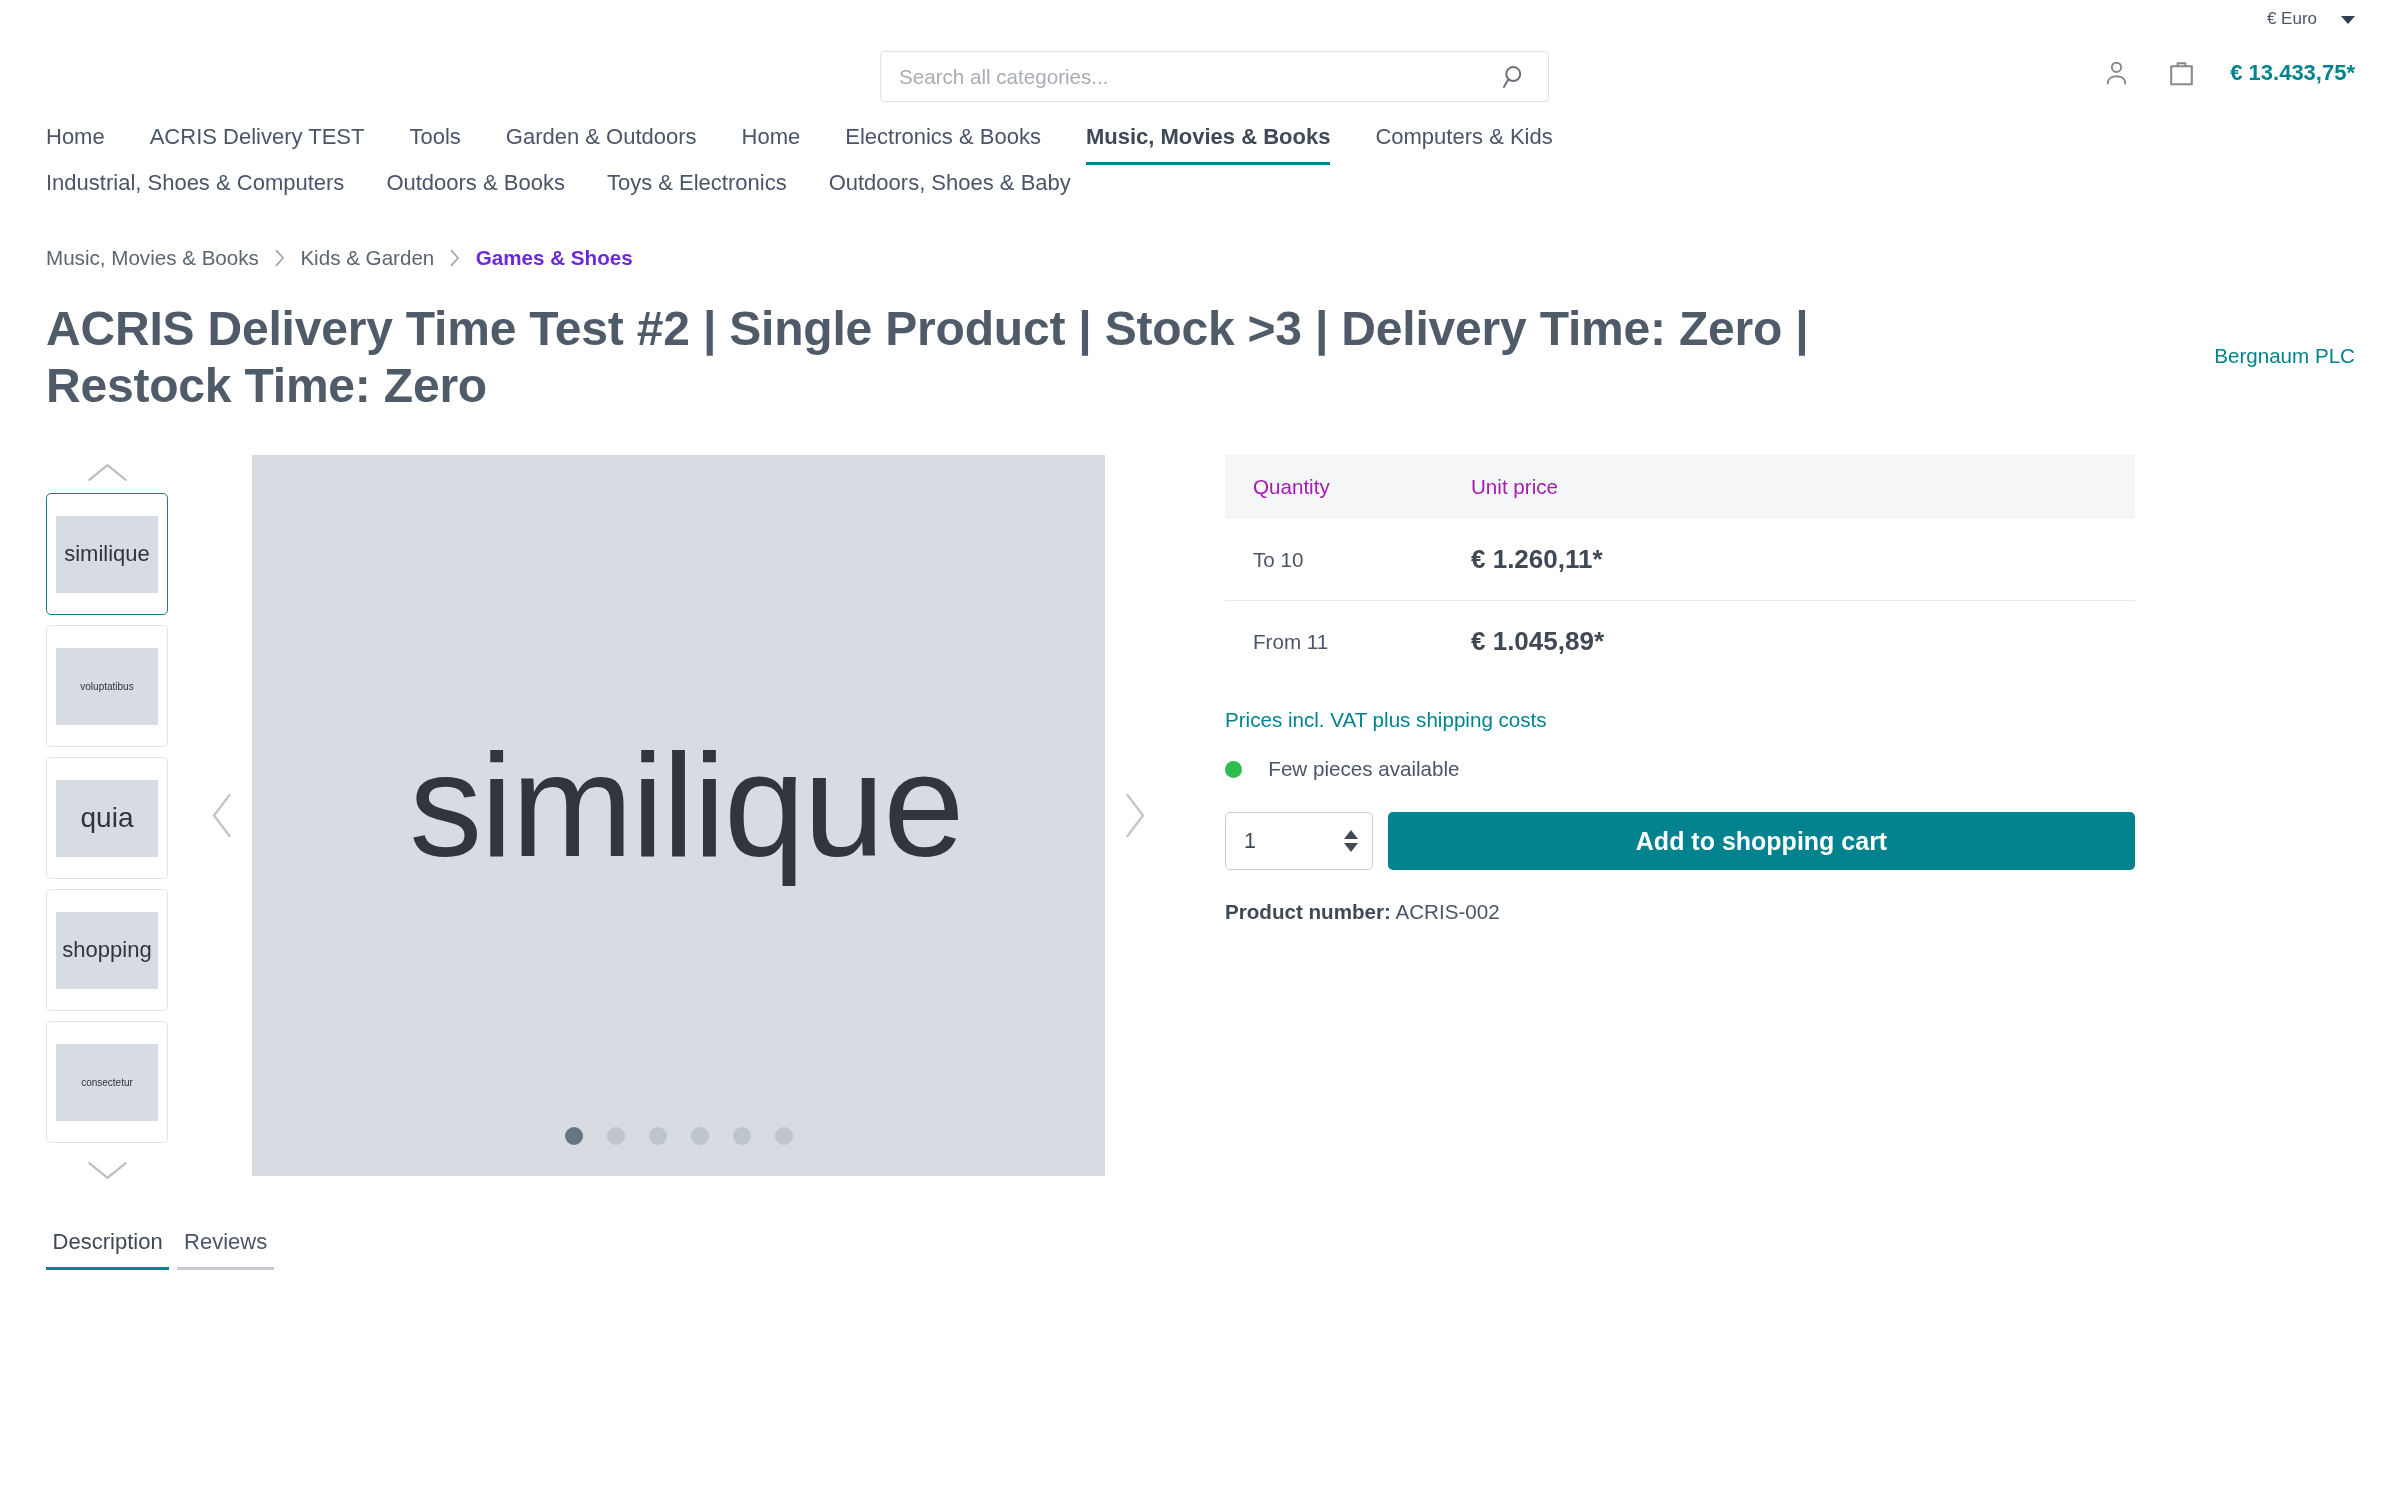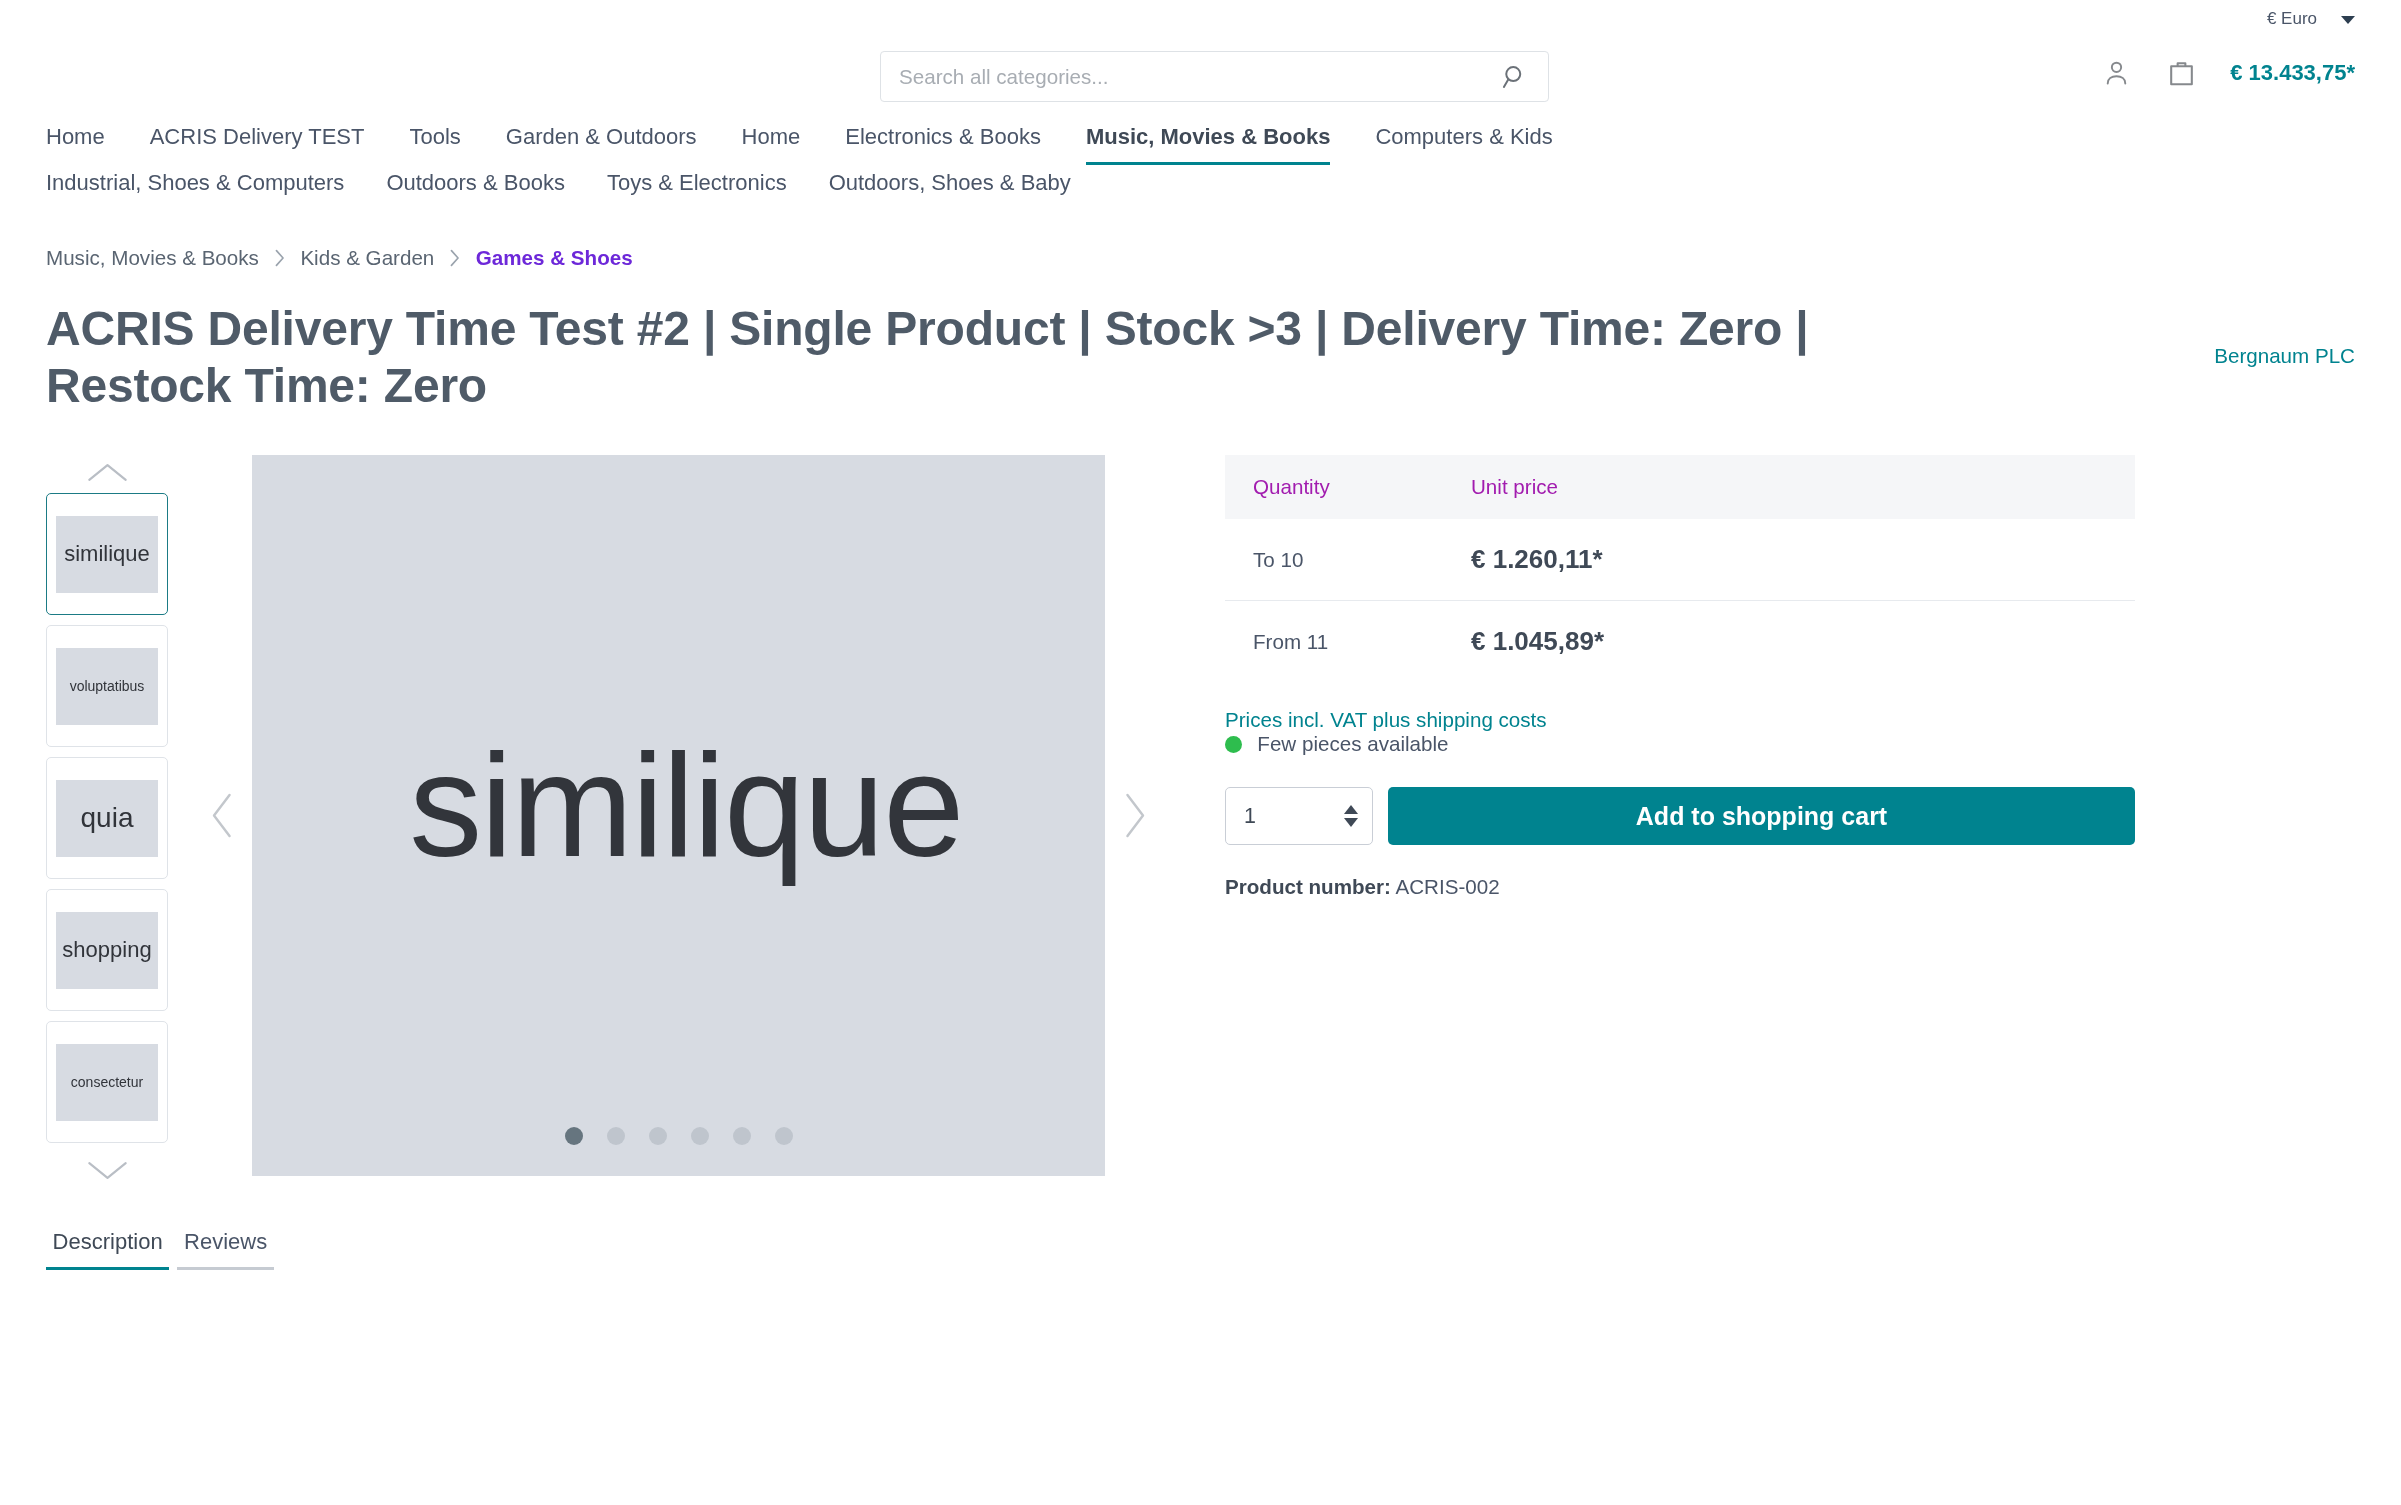--- a/index.html
+++ b/index.html
@@ -219,21 +219,21 @@
     justify-content: center;
     overflow: hidden;
   }
   .thumb-img span {
     font-size: 17.3px;
     color: #31343a;
     white-space: nowrap;
   }
   .thumb-img span.big { font-size: 28px; }
   .thumb-img span.med { font-size: 22px; }
-  .thumb-img span.sm  { font-size: 14px; }
+  .thumb-img span.sm  { font-size: 10px; }
 
   
   .gallery {
     display: flex;
     align-items: center;
     margin-left: 26px;
     flex: none;
   }
   .gal-arrow {
     width: 58px;
@@ -310,23 +310,24 @@
   }
   .col-qty { width: 221px; }
 
   .vat-note {
     margin-top: 26px;
     font-size: 20.6px;
     color: #00838f;
     cursor: pointer;
   }
   .stock-row {
-    display: flex;
-    align-items: center;
-    gap: 15px;
+    margin-top: 25px;
+    display: flex;
+    align-items: center;
+    gap: 26px;
   }
   .stock-dot {
     width: 17.3px; height: 17.3px; border-radius: 50%;
     background: #2ebd4e;
     flex: none;
   }
   .stock-text { font-size: 20.6px; color: #4a5568; }
 
   .buy-row {
     margin-top: 31px;

